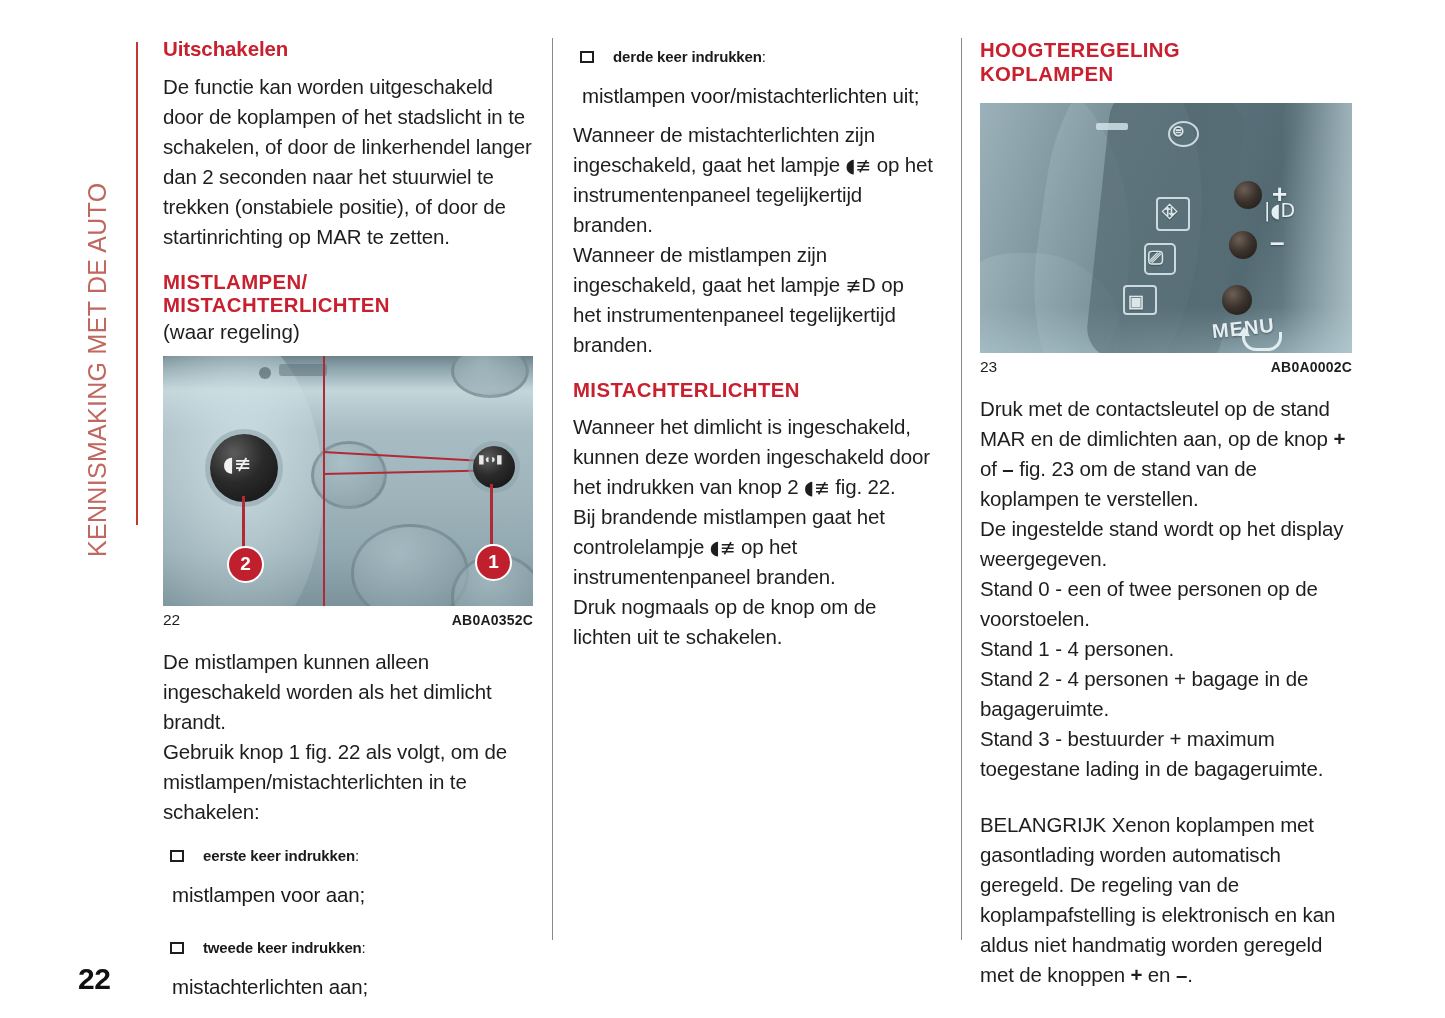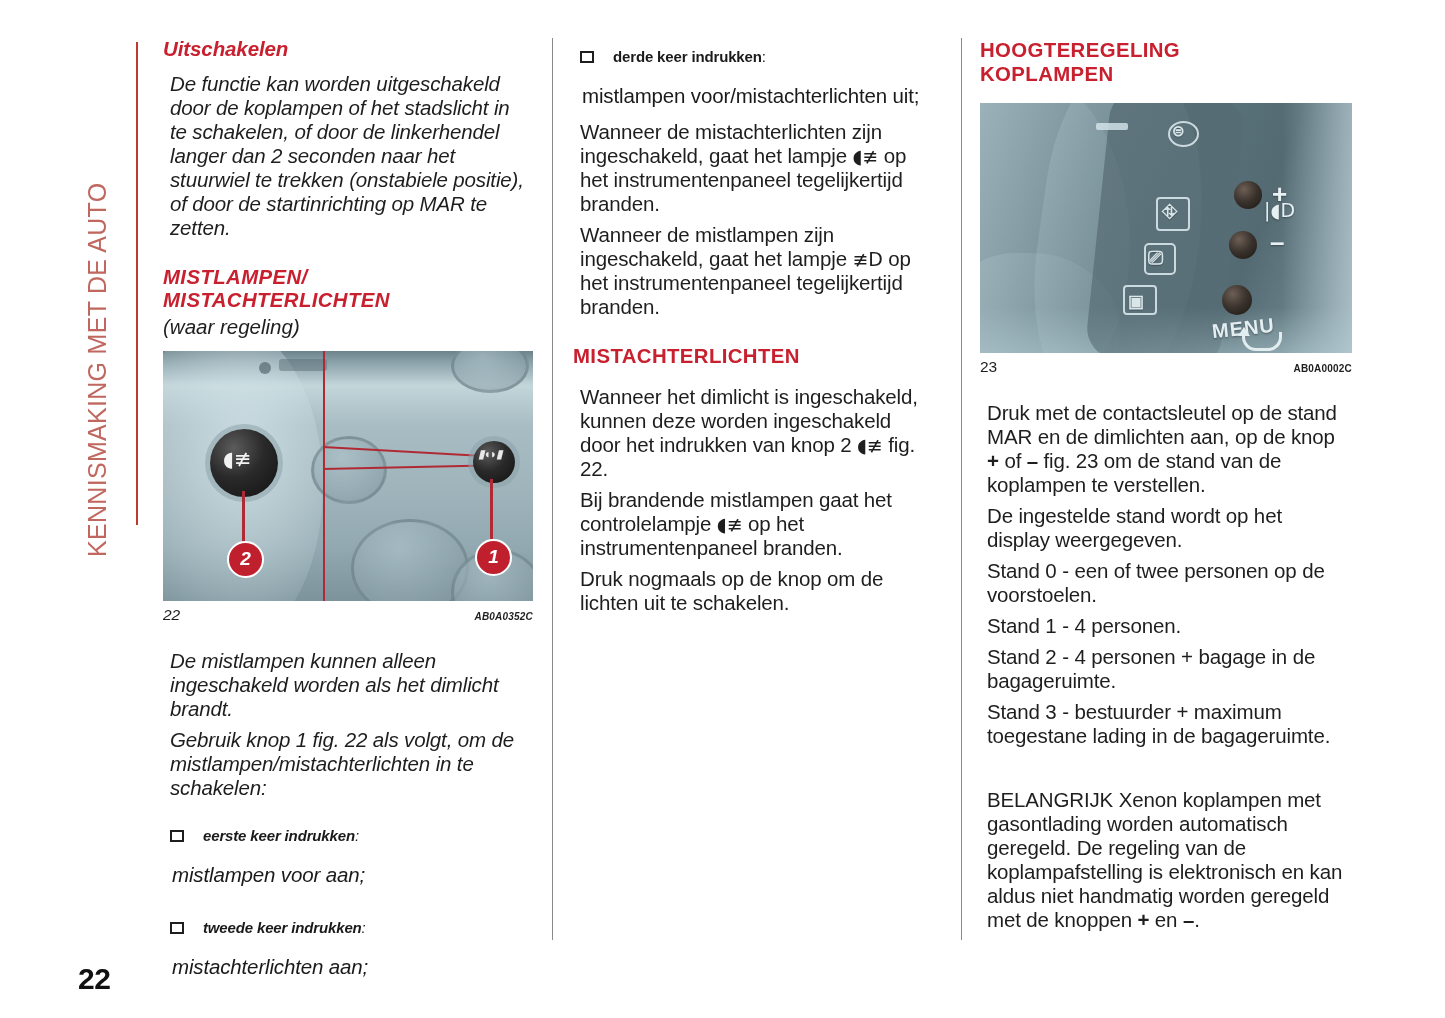--- a/index.html
+++ b/index.html
@@ -45,21 +45,21 @@
     width: 2px;
     height: 483px;
     background: #c0392f;
   }
 
   
   .col {
     position: absolute;
     top: 38px;
   }
-  #col-left  { left: 163px; width: 370px; font-style: italic; }
+  #col-left  { left: 163px; width: 370px; }
   #col-mid   { left: 573px; width: 360px; }
   #col-right { left: 980px; width: 372px; }
 
   .divider {
     position: absolute;
     top: 38px;
     width: 1px;
     height: 902px;
     background: #8a8a8a;
   }
@@ -82,22 +82,22 @@
     margin: 0;
     line-height: 1.12;
     letter-spacing: 0.4px;
     text-transform: uppercase;
     font-stretch: condensed;
     transform: scaleX(0.97);
     transform-origin: left center;
   }
   p.body {
     font-size: 20.5px;
-    line-height: 24px;
-    margin: 7px;
+    line-height: 30px;
+    margin: 0;
     letter-spacing: -0.15px;
     color: #1e1e1e;
   }
   .gap-sm { height: 10px; }
   .gap-md { height: 18px; }
   .gap-lg { height: 26px; }
 
   .paren {
     font-size: 20.5px;
     line-height: 29px;
@@ -139,21 +139,21 @@
     overflow: hidden;
     background: #b9cdd2;
   }
   .fig-caption {
     display: flex;
     justify-content: space-between;
     align-items: baseline;
     margin-top: 5px;
   }
   .fig-num { font-size: 15.5px; color: #1e1e1e; }
-  .fig-code { font-size: 10px; font-weight: bold; color: #1e1e1e; letter-spacing: 0.2px; }
+  .fig-code { font-size: 14px; font-weight: bold; color: #1e1e1e; letter-spacing: 0.2px; }
 
   
   #fig22-frame { height: 250px; }
   #fig22-frame .sky {
     position: absolute; inset: 0;
     background:
       linear-gradient(180deg, #8fa6ad 0%, #9fb6bd 6%, #c3d6da 14%, #b4c8ce 22%, #a8bcc3 30%, #9fb4bb 55%, #93a9b1 78%, #7d939b 100%);
   }
   #fig22-frame .topstrip {
     position:absolute; left:0; right:0; top:0; height:30px;

